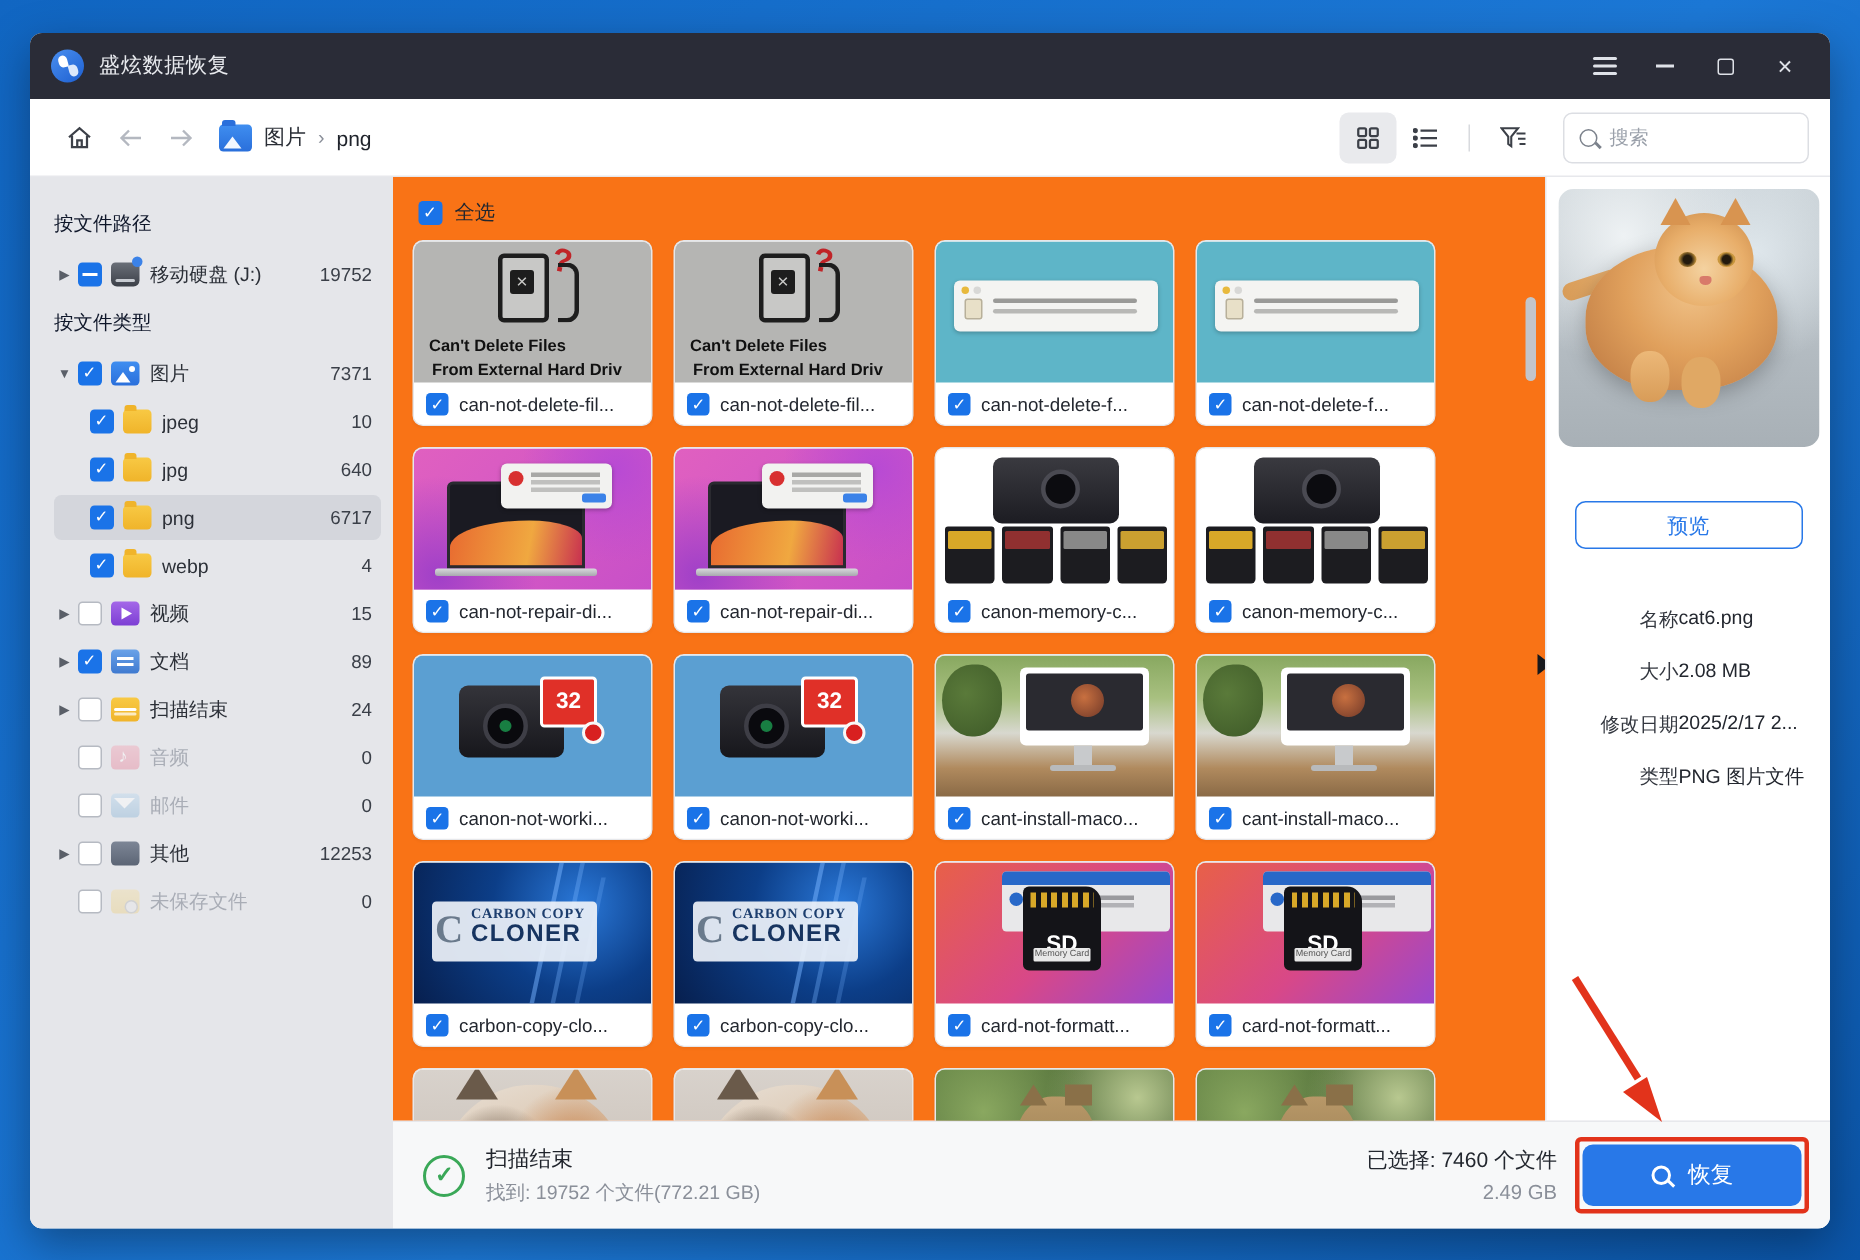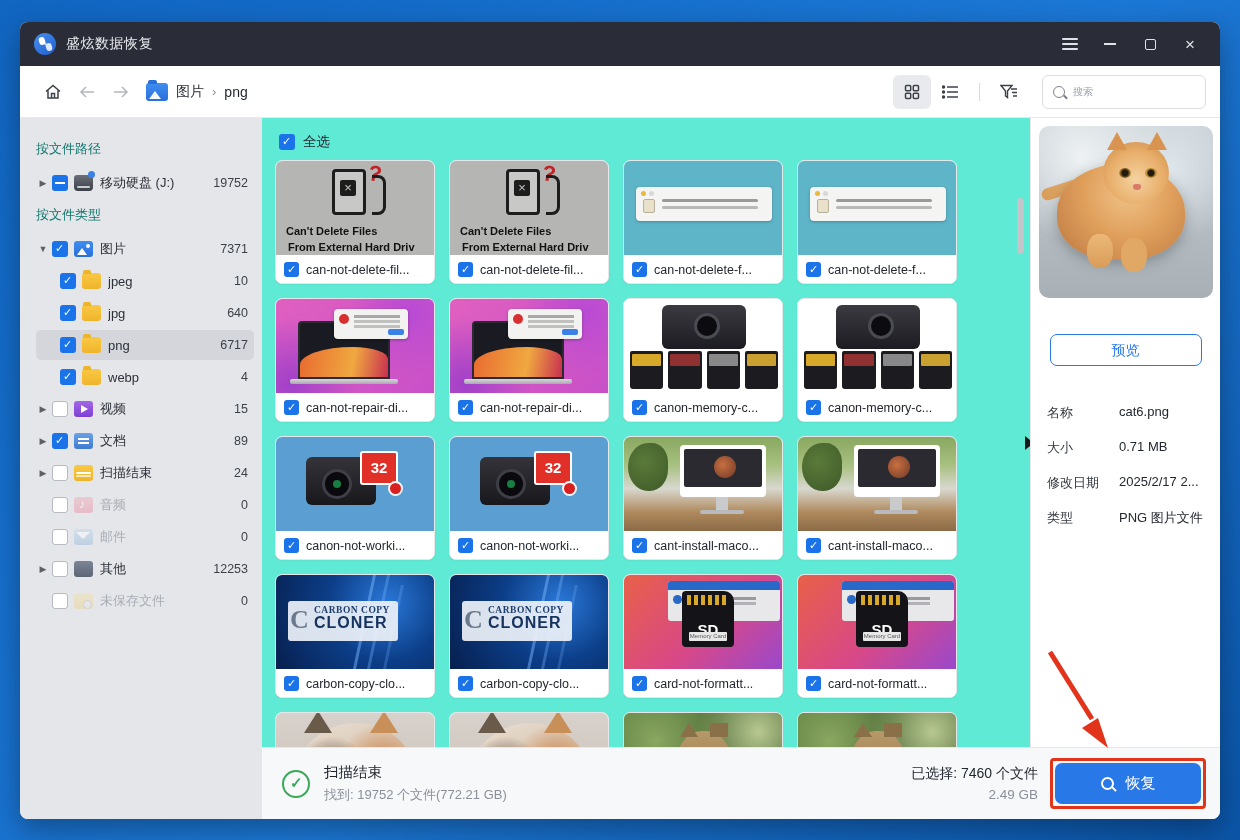--- a/index.html
+++ b/index.html
@@ -33,34 +33,34 @@
   .crumb-folder::before { content:""; position:absolute; left:2px; top:-3px; width:9px; height:4px; background:#2a6fdb; border-radius:2px 2px 0 0; }
   .crumb-folder::after { content:""; position:absolute; left:3px; bottom:2px; border-left:6px solid transparent; border-right:6px solid transparent; border-bottom:8px solid #fff; opacity:.95; }
   .crumb { font-size:14px; color:#2a2e36; }
   .crumb-sep { color:#8a8f99; margin:0 8px; font-size:13px; }
   .crumb-cur { font-size:14px; color:#1f232b; }
   .tools-right { margin-left:auto; display:flex; align-items:center; }
   .view-btn { width:38px; height:34px; display:flex; align-items:center; justify-content:center; border-radius:6px; color:#3c4048; }
   .view-btn.active { background:#e9eaed; }
   .v-sep { width:1px; height:18px; background:#d8dade; margin:0 10px; }
   .searchbox { width:164px; height:34px; border:1px solid #dcdee3; border-radius:6px; display:flex; align-items:center; padding:0 10px; margin-left:14px; color:#9aa0aa; }
-  .searchbox .ph { font-size:10px; margin-left:8px; color:#9aa0aa; }
+  .searchbox .ph { font-size:13px; margin-left:8px; color:#9aa0aa; }
   .mag { width:12px; height:12px; border:1.7px solid #7c828c; border-radius:50%; position:relative; flex:0 0 auto; }
   .mag::after { content:""; position:absolute; width:5px; height:1.7px; background:#7c828c; transform:rotate(45deg); right:-4px; bottom:-1px; }
 
   
   .body-row { flex:1; display:flex; min-height:0; }
   .sidebar { width:242px; background:#e5e6ea; padding:14px 8px 0 16px; flex:0 0 auto; overflow:hidden; font-size:13px; }
   .right-part { flex:1; display:flex; flex-direction:column; min-width:0; }
   .main-row { flex:1; display:flex; min-height:0; }
-  .grid-area { flex:1; position:relative; overflow:hidden; background:#5eead4; padding:10px 0 0 13px; }
+  .grid-area { flex:1; position:relative; overflow:hidden; background:#f97316; padding:10px 0 0 13px; }
   .right-panel { width:190px; border-left:1px solid #e7e8ec; padding:8px 8px 0 8px; flex:0 0 auto; background:#fff; }
 
   
-  .side-header { color:#0f766e; font-size:13px; margin:8px 0 10px 0; }
+  .side-header { color:#0f172a; font-size:13px; margin:8px 0 10px 0; }
   .side-item { display:flex; align-items:center; height:30px; margin-bottom:2px; border-radius:5px; padding:0 6px 0 0; }
   .side-item.selected { background:#d4d6dc; }
   .side-item.child { padding-left:24px; }
   .side-item.disabled .lbl { color:#a9adb6; }
   .twisty { width:14px; font-size:9px; color:#5a5f68; flex:0 0 auto; text-align:center; margin-right:2px; }
   .twisty.blank { visibility:hidden; }
   .cb { width:16px; height:16px; border-radius:3px; flex:0 0 auto; margin-right:6px; position:relative; }
   .cb.checked { background:#1a73e8; }
   .cb.checked::after { content:"\2713"; color:#fff; font-size:11px; position:absolute; left:3px; top:1px; }
   .cb.indet { background:#1a73e8; }
@@ -178,21 +178,21 @@
   .cat-head { position:absolute; left:64px; top:16px; width:66px; height:62px; border-radius:50%;
     background:radial-gradient(circle at 50% 60%,#f4d2a0 0%,#e8ae6a 55%,#d0904e 90%); }
   .cat-ear { position:absolute; left:68px; top:6px; border-left:10px solid transparent; border-right:10px solid transparent; border-bottom:18px solid #d89450; }
   .cat-ear.r { left:108px; }
   .cat-eye { position:absolute; left:80px; top:42px; width:12px; height:10px; border-radius:50%; background:radial-gradient(circle,#231a0e 35%,#c8963c 75%); box-shadow:26px 0 0 0 #c8963c; }
   .cat-eye::after { content:""; position:absolute; left:26px; top:0; width:12px; height:10px; border-radius:50%; background:radial-gradient(circle,#231a0e 35%,transparent 60%); }
   .cat-nose { position:absolute; left:94px; top:58px; width:8px; height:6px; border-radius:40% 40% 60% 60%; background:#d87a6a; }
   .cat-paw { position:absolute; left:48px; top:108px; width:26px; height:34px; border-radius:45%; background:linear-gradient(180deg,#ecb878,#d89c58); box-shadow:34px 4px 0 0 #e0a864; }
   .cat-tail { position:absolute; left:2px; top:58px; width:40px; height:12px; border-radius:8px; background:linear-gradient(90deg,#d89c58,#e8b070); transform:rotate(-18deg); }
   .preview-btn { display:block; width:152px; height:32px; margin:36px auto 0 auto; border:1.5px solid #2878e8; border-radius:7px; background:#fff; color:#2878e8; font-size:14px; text-align:center; line-height:29px; }
-  .detail-list { margin:38px 0 0 8px; }
+  .detail-list { margin:38px 0 0 8px;text-align:right; }
   .detail-row { display:flex; margin-bottom:17px; font-size:13px; }
   .d-label { width:72px; color:#33373f; flex:0 0 auto; }
   .d-value { color:#23272f; white-space:nowrap; overflow:hidden; }
 
   
   .footer { height:72px; background:#f7f8f9; border-top:1px solid #e7e8ec; display:flex; align-items:center; padding:0 14px 0 20px; flex:0 0 auto; }
   .scan-ok { width:28px; height:28px; border-radius:50%; border:2.5px solid #3aa858; position:relative; flex:0 0 auto; margin-right:14px; }
   .scan-ok::after { content:"\2713"; position:absolute; left:6px; top:2px; color:#3aa858; font-size:15px; font-weight:bold; }
   .scan-text .t1 { font-size:14.5px; color:#1f232b; margin-bottom:4px; }
   .scan-text .t2 { font-size:13px; color:#8a8f99; }
@@ -688,21 +688,21 @@
             <div class="cat-paw"></div>
           </div>
           <button class="preview-btn">预览</button>
           <div class="detail-list">
             <div class="detail-row">
                 <span class="d-label">名称</span>
                 <span class="d-value">cat6.png</span>
               </div>
             <div class="detail-row">
                 <span class="d-label">大小</span>
-                <span class="d-value">0.71 MB</span>
+                <span class="d-value">2.08 MB</span>
               </div>
             <div class="detail-row">
                 <span class="d-label">修改日期</span>
                 <span class="d-value">2025/2/17 2...</span>
               </div>
             <div class="detail-row">
                 <span class="d-label">类型</span>
                 <span class="d-value">PNG 图片文件</span>
               </div>
           </div>

